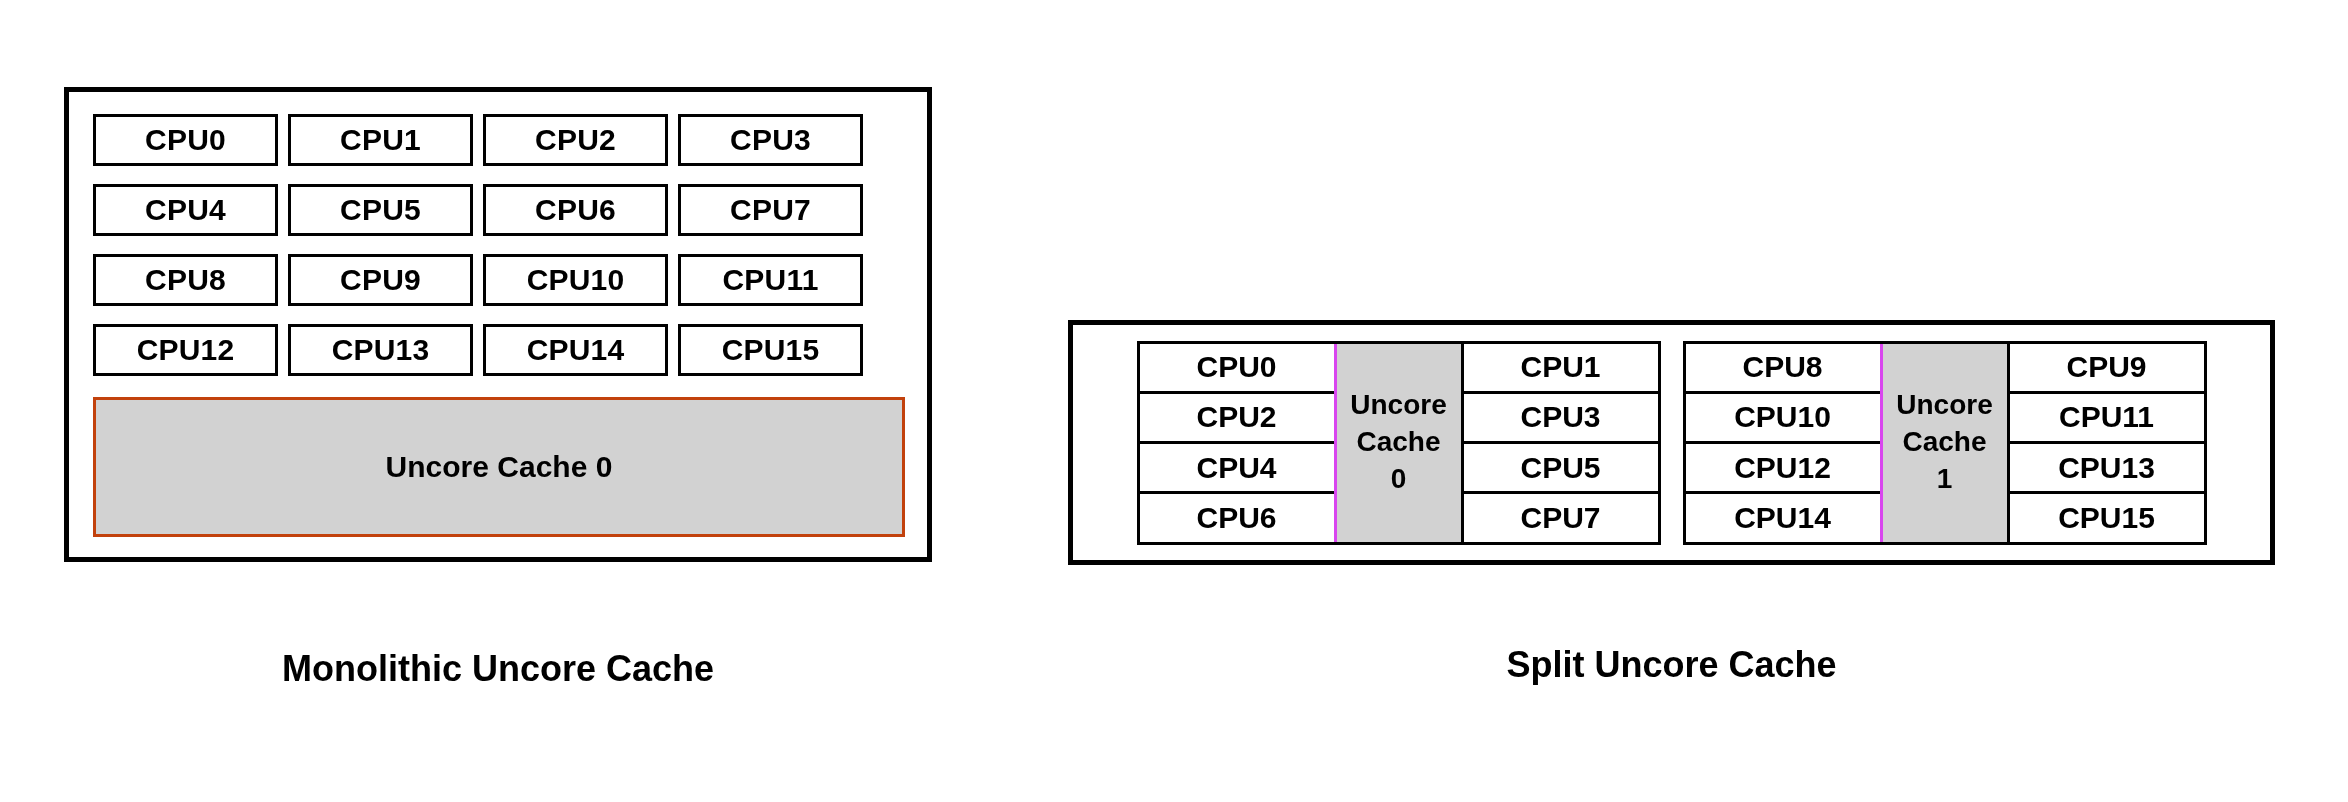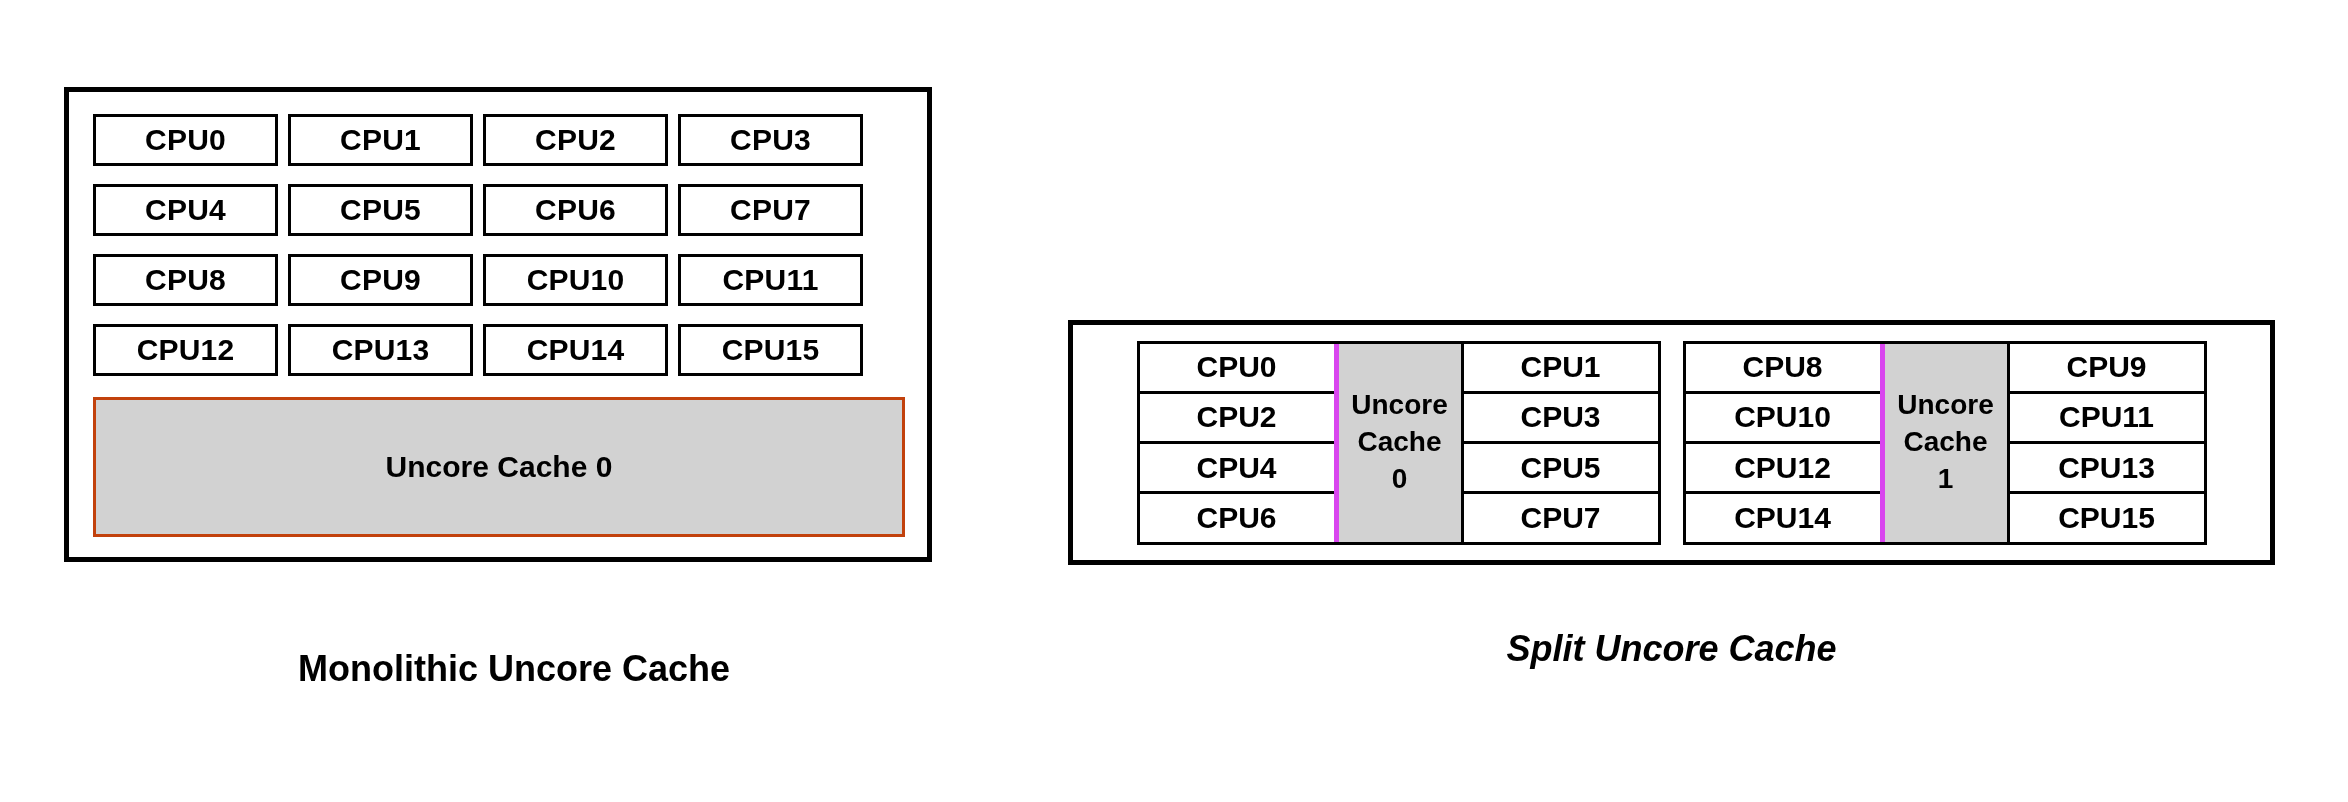--- a/index.html
+++ b/index.html
@@ -102,21 +102,21 @@
     font-size: 30px;
     font-weight: bold;
     background: #ffffff;
   }
   .cpu-column .cpu-cell:last-child {
     border-bottom: none;
   }
   .cache-column {
     box-sizing: border-box;
     width: 130px;
-    border-left: 5px solid #d946ef;
+    border-left: 3px solid #d946ef;
     border-right: 3px solid #000000;
     background: #d2d2d2;
     display: flex;
     flex-direction: column;
     align-items: center;
     justify-content: center;
     font-size: 28px;
     font-weight: bold;
     line-height: 1.32;
     text-align: center;
@@ -124,29 +124,28 @@
 
   
   .caption {
     position: absolute;
     font-size: 36px;
     font-weight: bold;
     text-align: center;
     white-space: nowrap;
   }
   #caption-monolithic {
-    left: 80px;
+    left: 64px;
     top: 648px;
     width: 868px;
   }
   #caption-split {
     left: 1068px;
-    top: 628px;
+    top: 644px;
     width: 1207px;
-    font-style: italic;
   }
 </style>
 </head>
 <body>
 
 <div id="monolithic-diagram">
 
   <div id="mono-cpu-grid">
     <div class="cpu-box">CPU0</div>
     <div class="cpu-box">CPU1</div>

